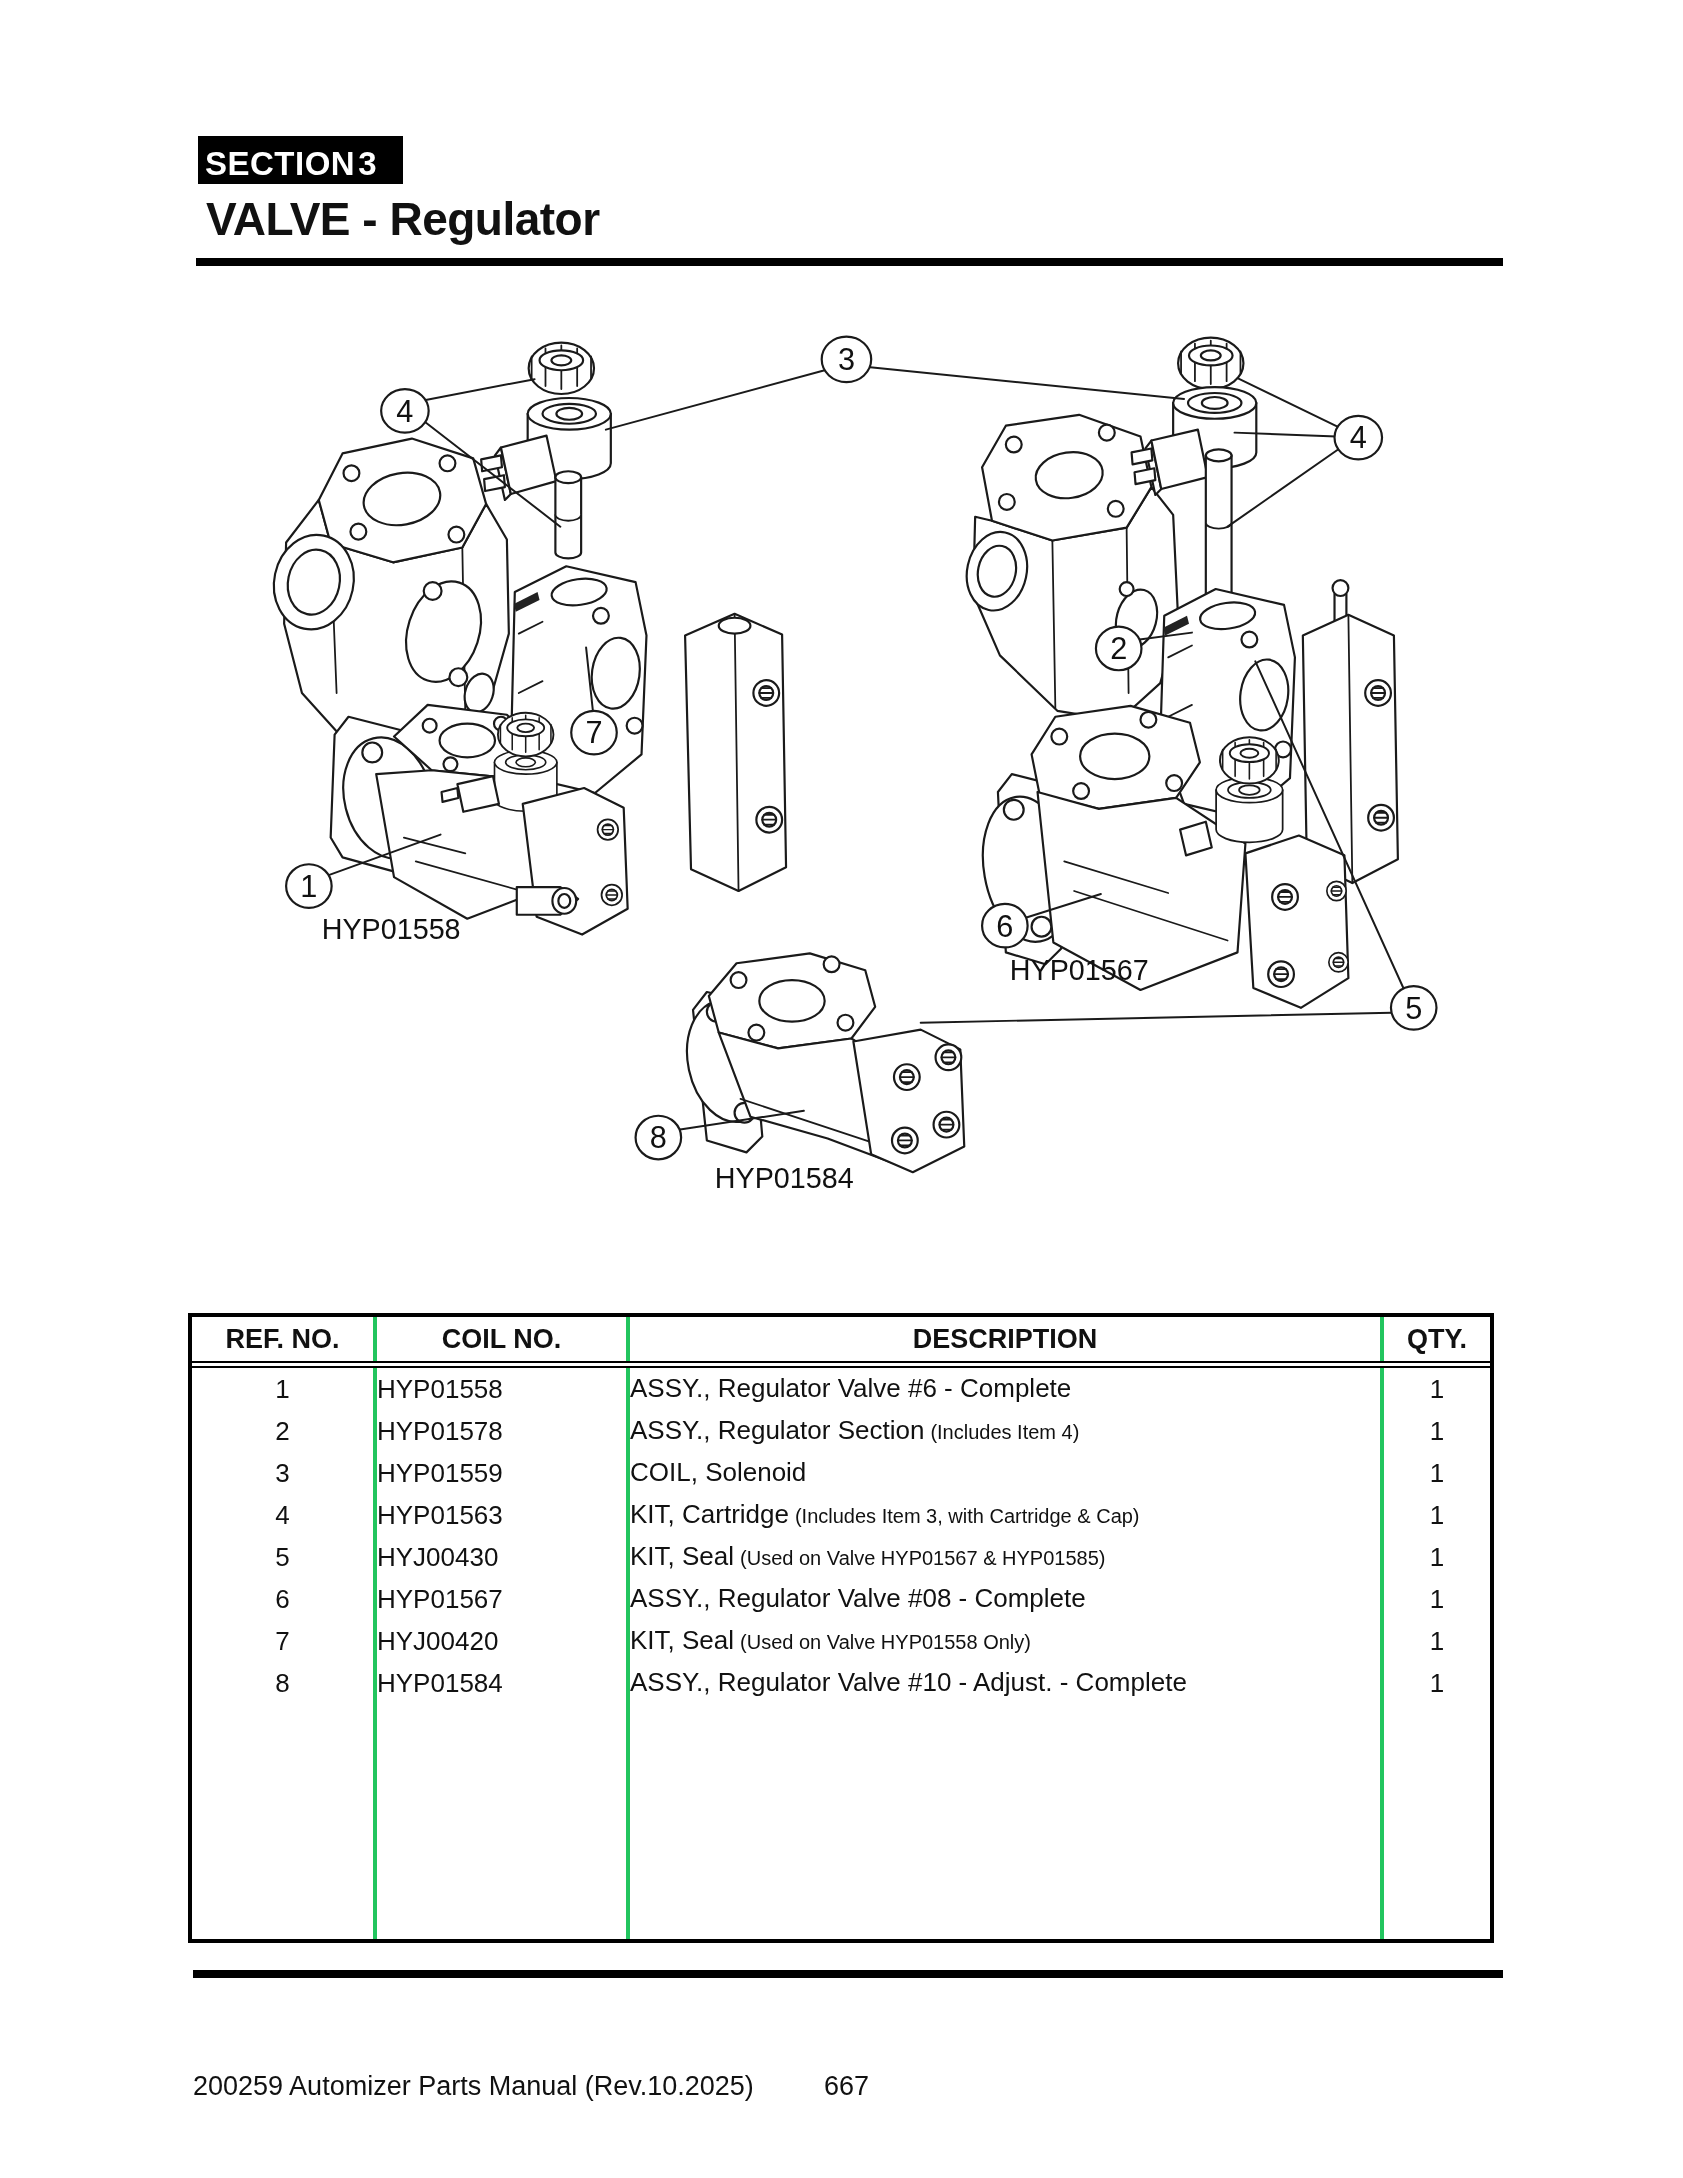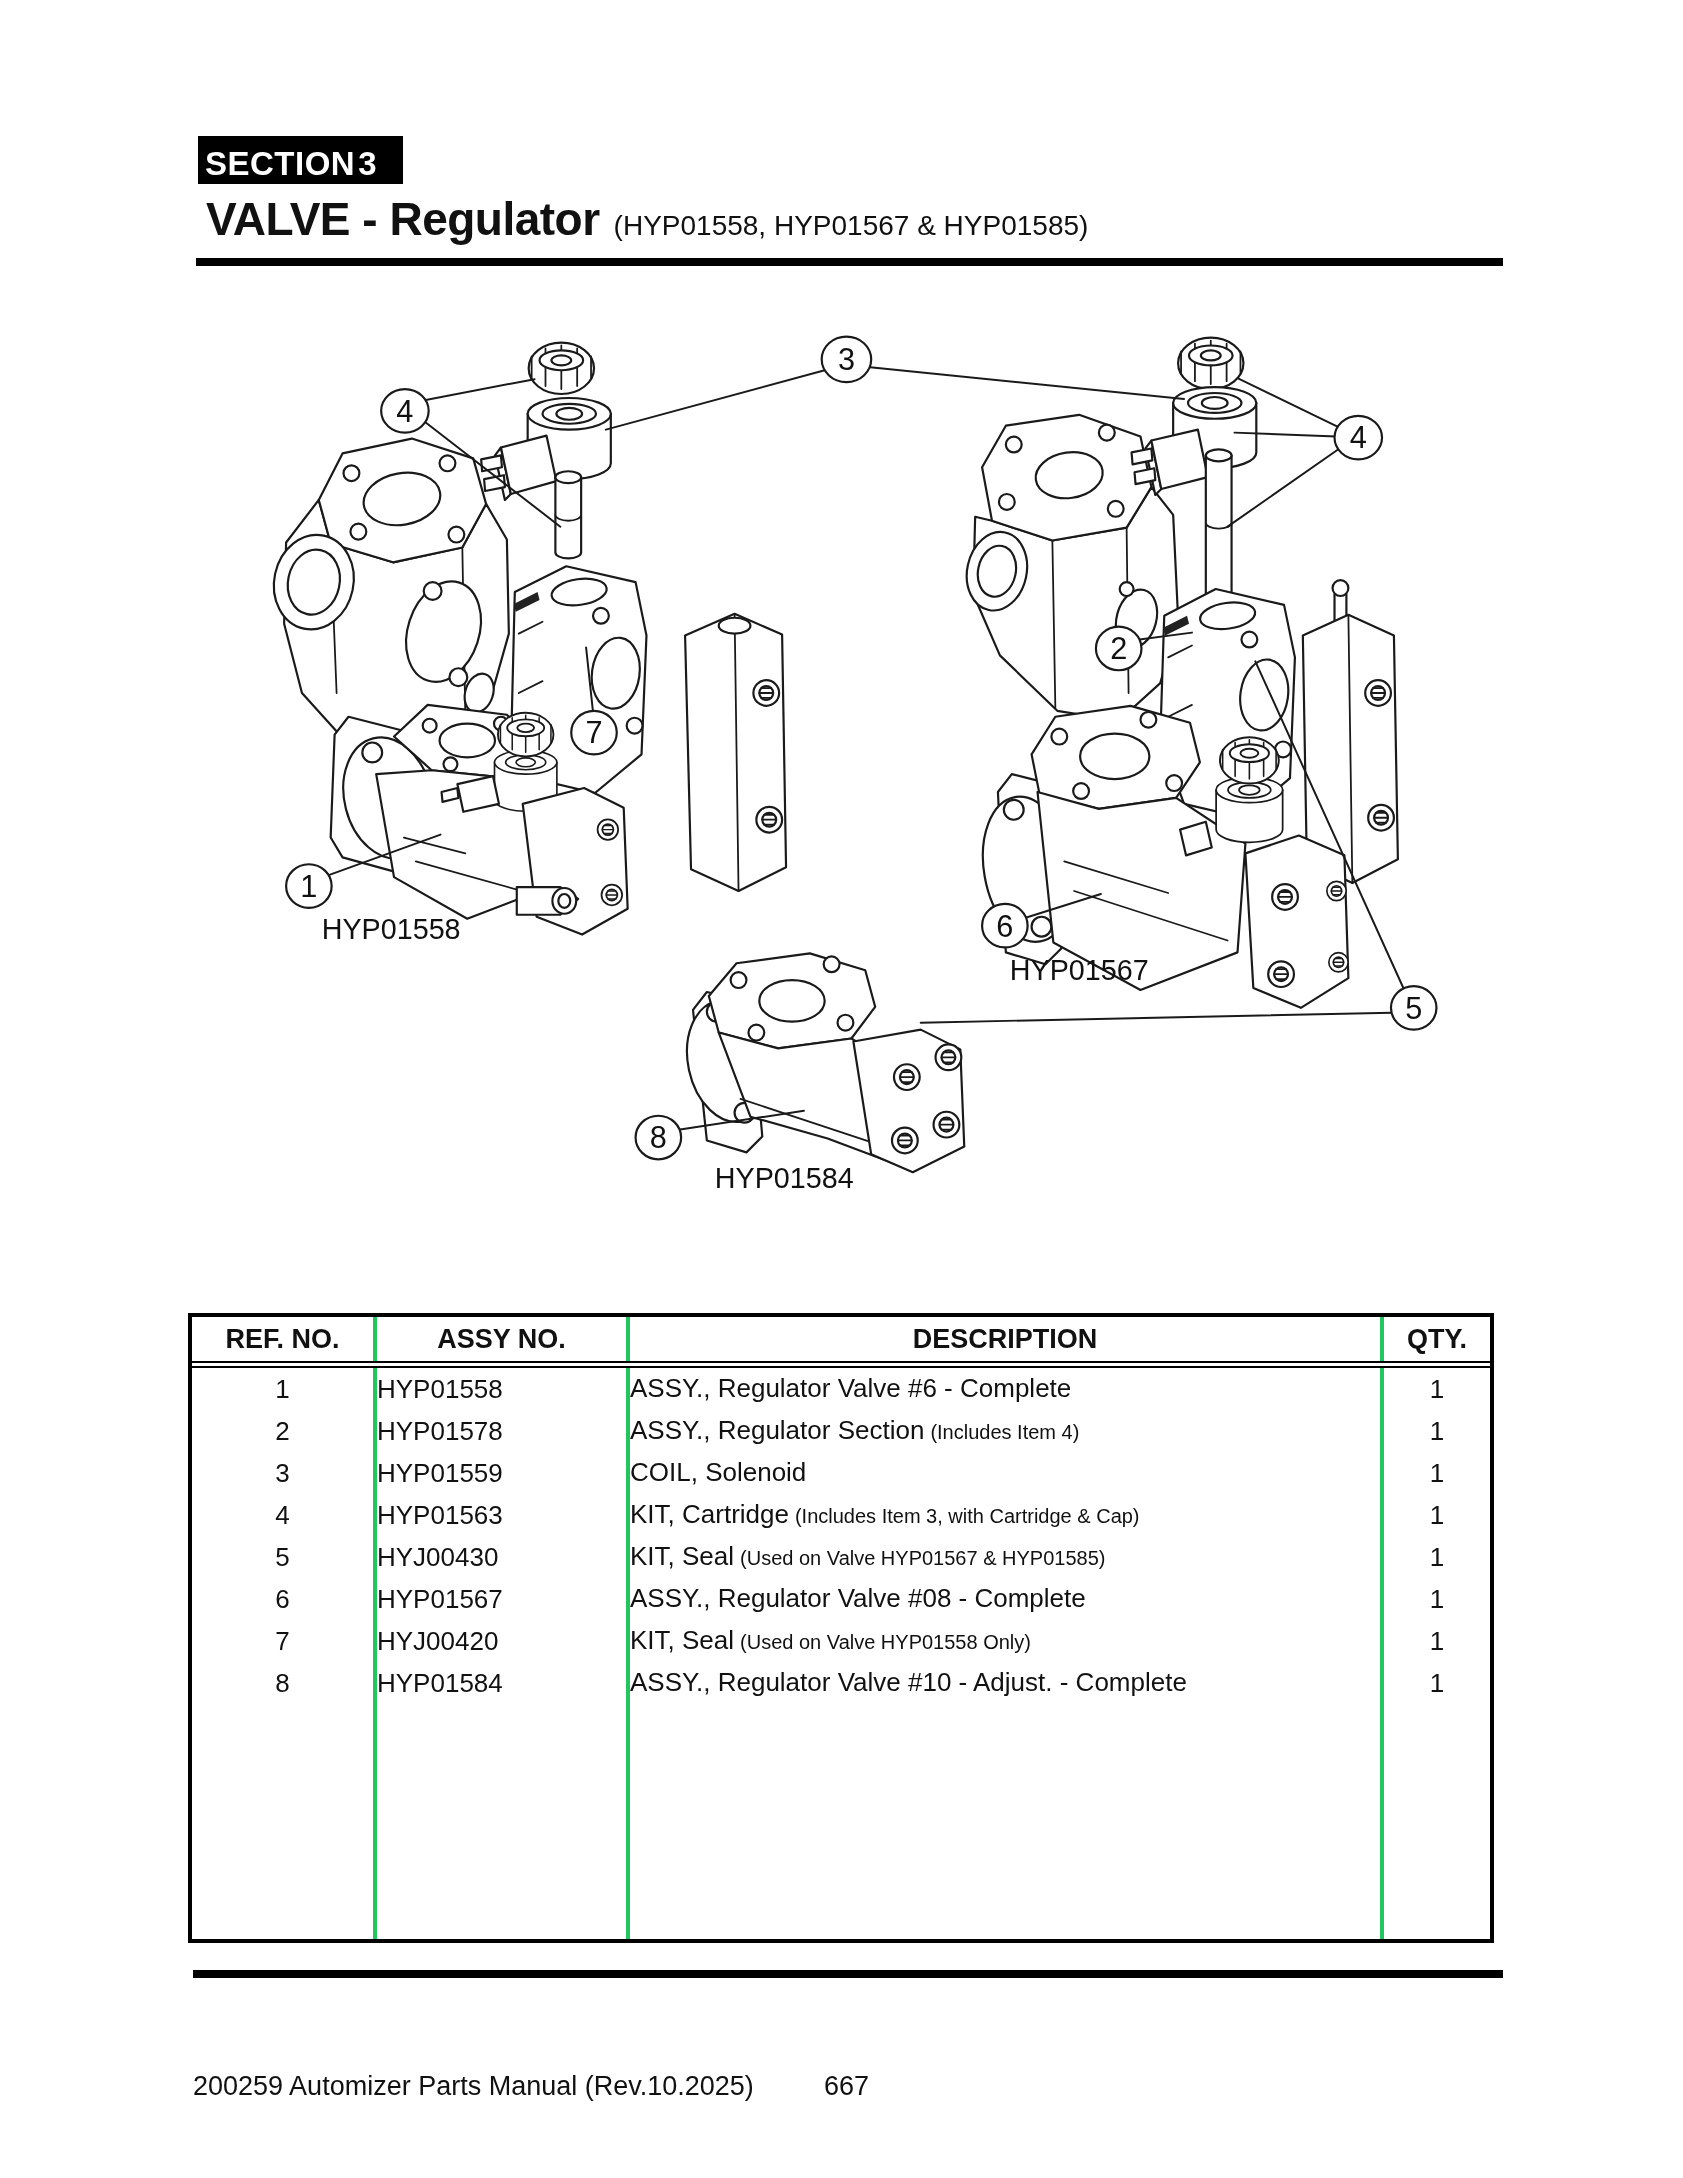--- a/index.html
+++ b/index.html
@@ -47,21 +47,20 @@
 </head>
 <body>
 
 <div class="abs section-box">
   <span>SECTION</span>
   <span>3</span>
 </div>
 
 <div class="abs title-row">
   <span class="title-main">VALVE - Regulator</span>
-  <span class="title-models">(HYP01558, HYP01567 &amp; HYP01585)</span>
 </div>
 <div class="abs rule rule-top"></div>
 
 <svg class="abs diagram" viewBox="0 0 1700 2200" xmlns="http://www.w3.org/2000/svg">
   <defs>
     <g id="knob">
       <ellipse cx="0" cy="0" rx="33" ry="26"></ellipse>
       <path class="thin" d="M -30 -12 L -30 10 M -16 -20 L -16 18 M 0 -23 L 0 21 M 16 -20 L 16 18 M 30 -12 L 30 10"></path>
       <ellipse cx="0" cy="-8" rx="22" ry="10"></ellipse>
       <ellipse cx="0" cy="-8" rx="10" ry="5"></ellipse>
@@ -320,21 +319,21 @@
   <table class="parts">
     <colgroup>
         <col style="width:183px">
         <col style="width:253px">
         <col style="width:754px">
         <col>
       </colgroup>
     <thead>
       <tr>
         <th class="c-ref">REF. NO.</th>
-        <th class="c-part">ASSY NO.</th>
+        <th class="c-part">COIL NO.</th>
         <th class="c-desc">DESCRIPTION</th>
         <th class="c-qty">QTY.</th>
       </tr>
     </thead>
     <tbody>
       <tr>
         <td class="c-ref">1</td>
         <td class="c-part">HYP01558</td>
         <td class="c-desc"><span>ASSY., Regulator Valve #6 - Complete</span><span class="note"></span></td>
         <td class="c-qty">1</td>

